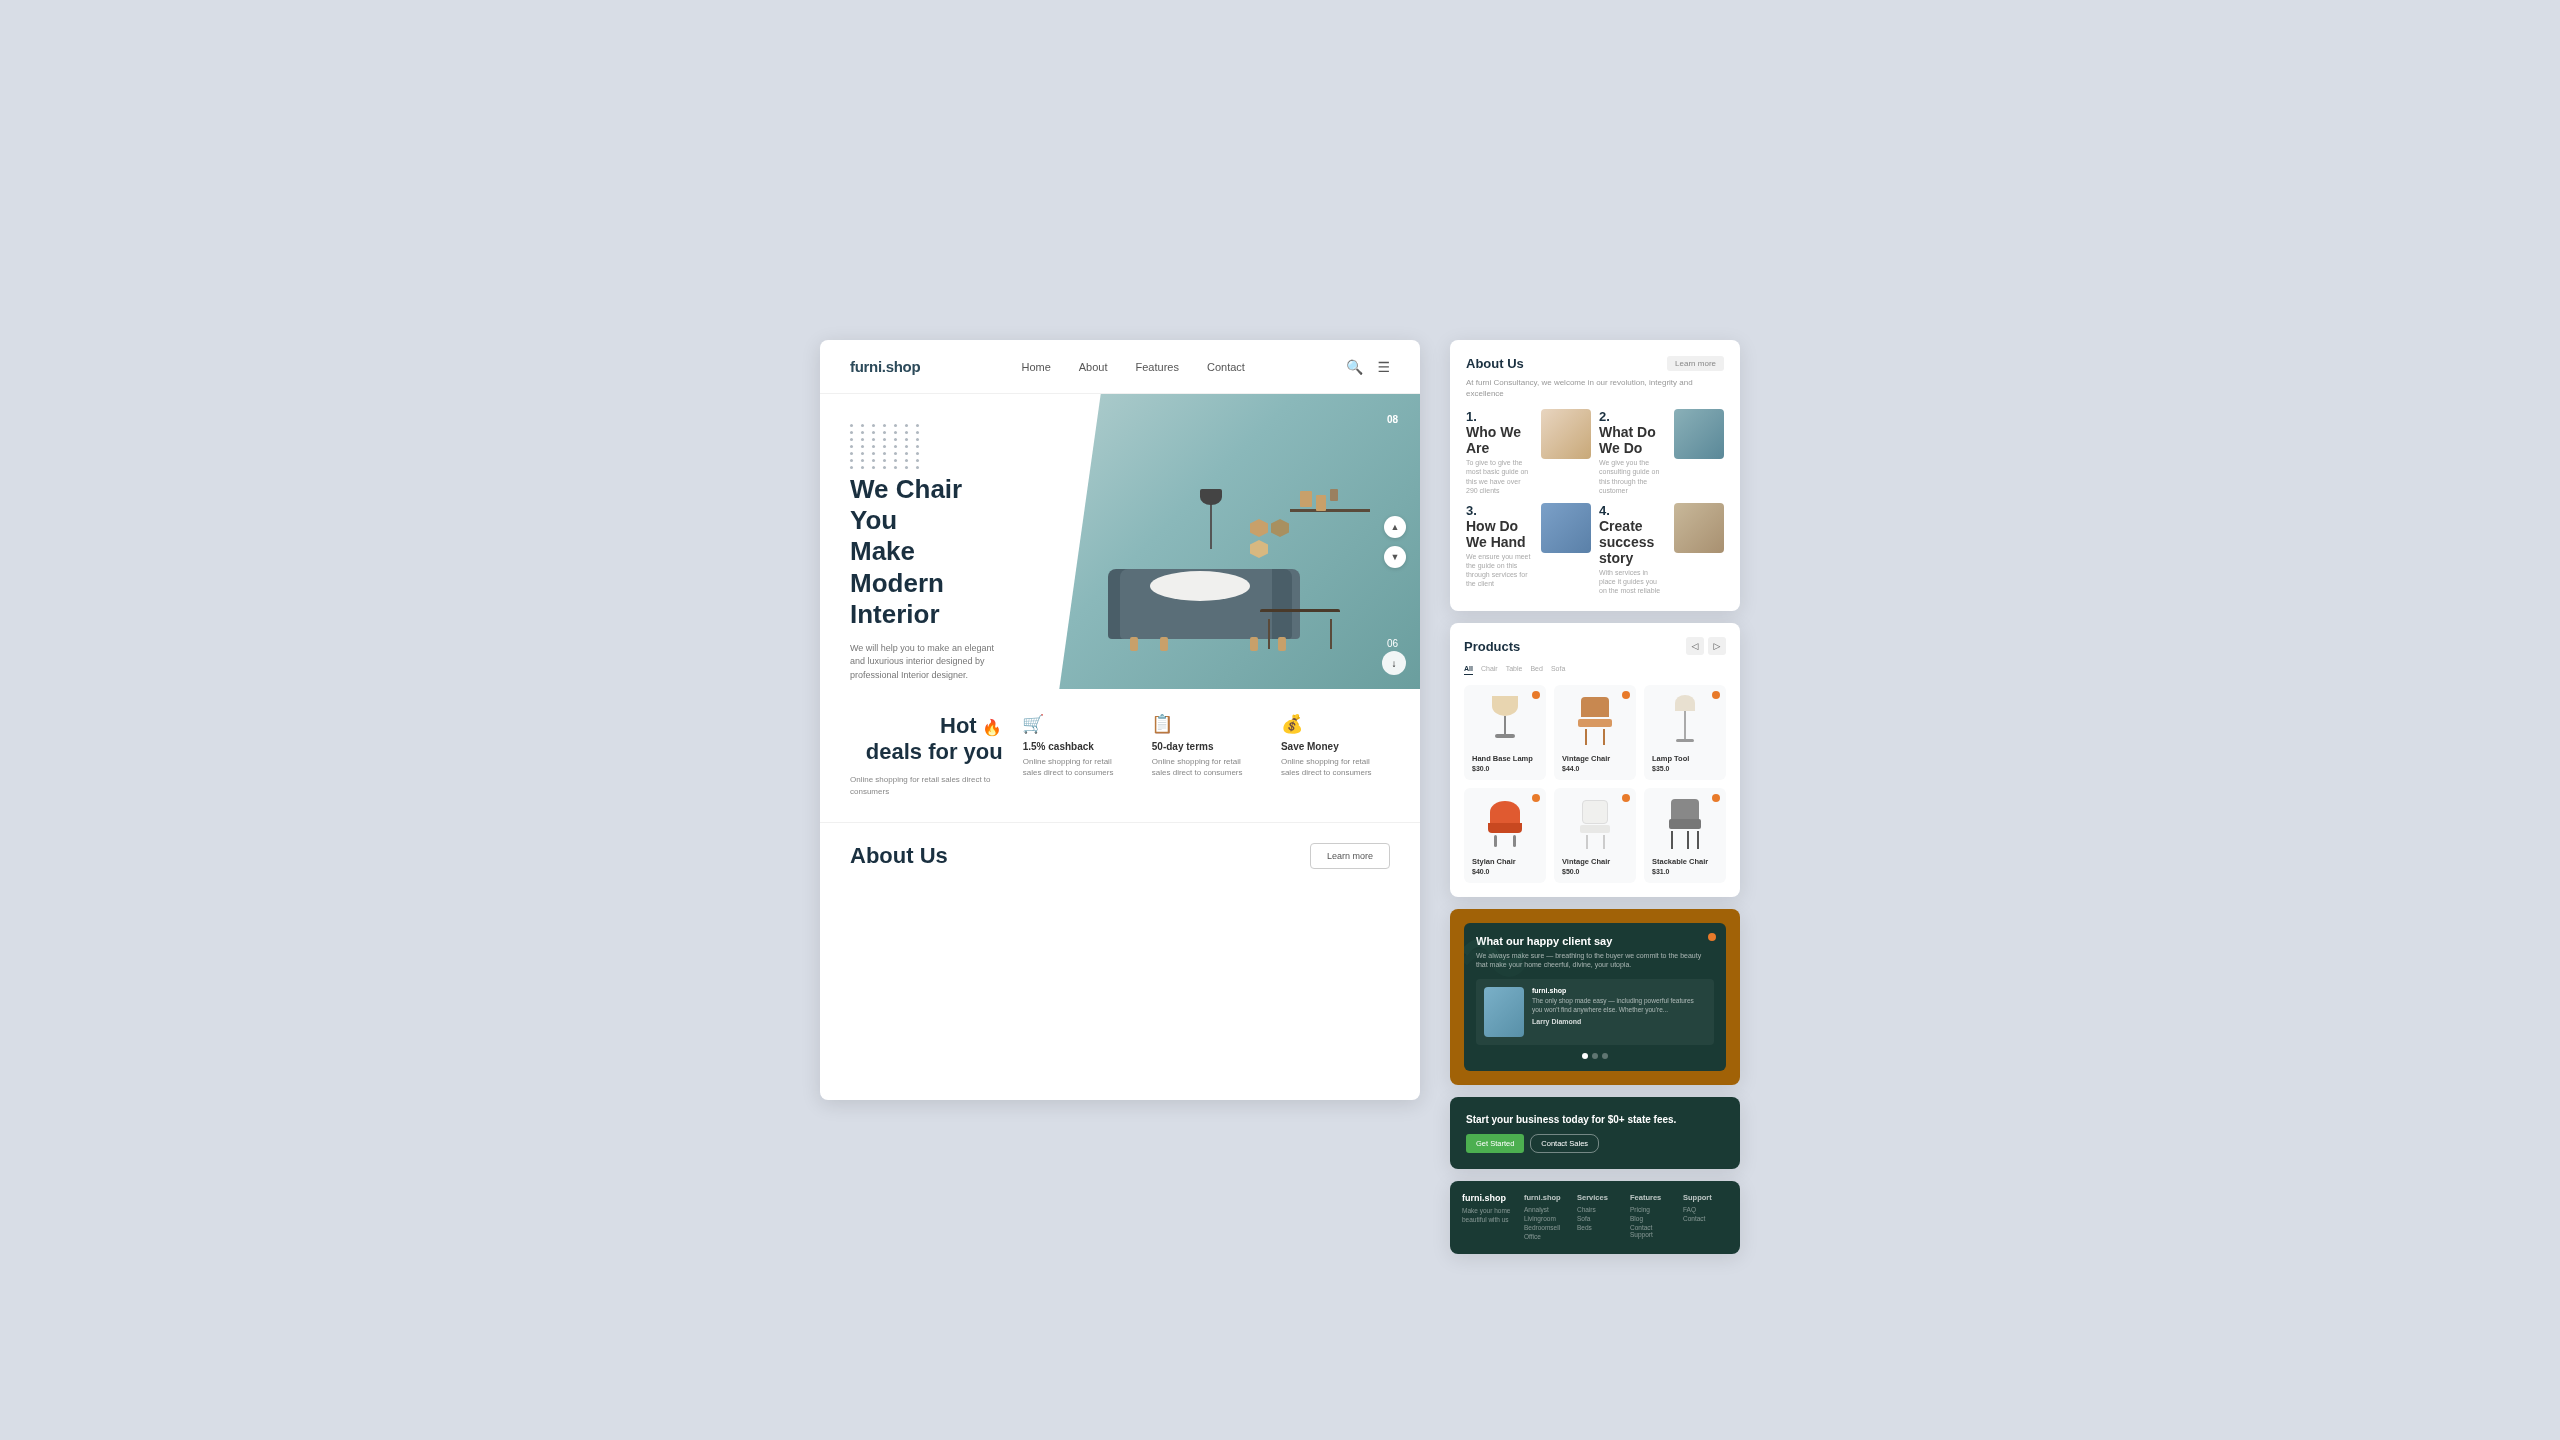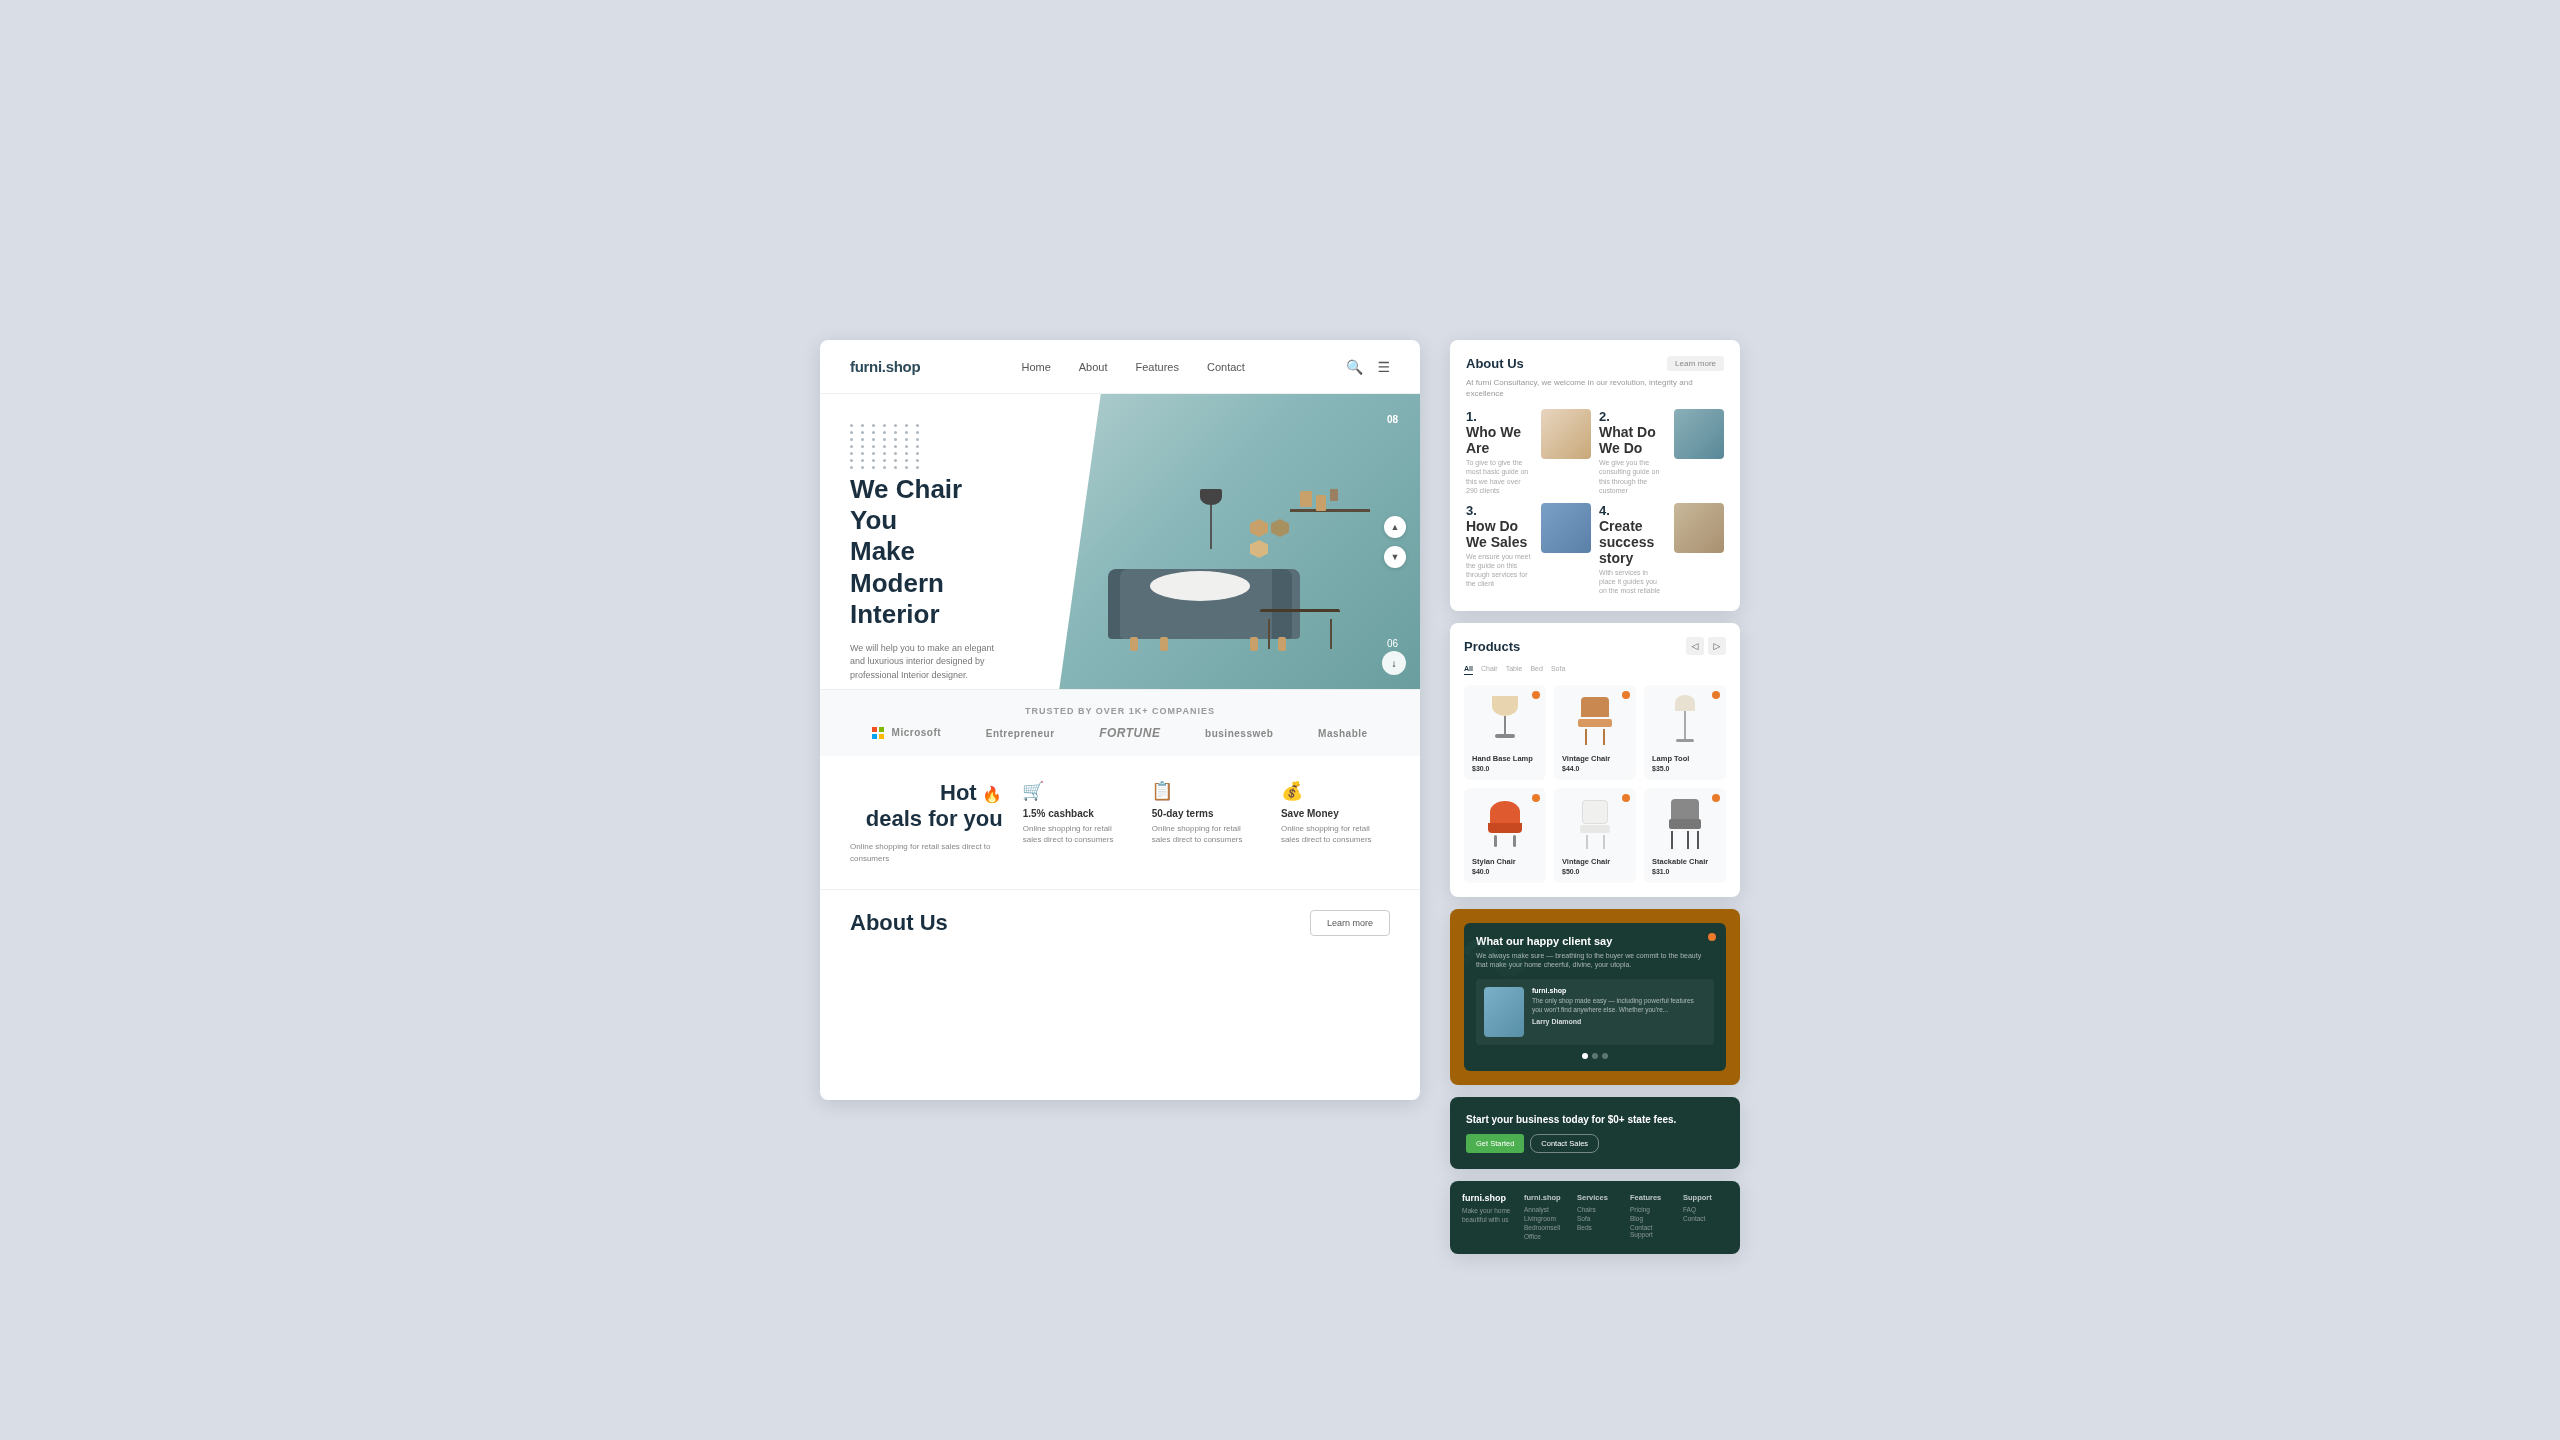--- a/index.html
+++ b/index.html
@@ -1044,38 +1044,20 @@
       <div class="hero-counter">08</div>
       <div class="hero-counter-bottom">06</div>
     </div>
     <div class="hero-nav">
       <div class="hero-nav-btn">▲</div>
       <div class="hero-nav-btn">▼</div>
     </div>
     <div class="hero-scroll-btn">↓</div>
   </div>
 
-  <div class="trusted">
-    <div class="trusted-title">TRUSTED BY OVER 1K+ COMPANIES</div>
-    <div class="trusted-logos">
-      <span class="trusted-logo">
-        <span class="ms-logo">
-          <span class="ms-sq" style="background:#f25022;"></span>
-          <span class="ms-sq" style="background:#7fba00;"></span>
-          <span class="ms-sq" style="background:#00a4ef;"></span>
-          <span class="ms-sq" style="background:#ffb900;"></span>
-        </span>
-        Microsoft
-      </span>
-      <span class="trusted-logo">Entrepreneur</span>
-      <span class="trusted-logo fortune">FORTUNE</span>
-      <span class="trusted-logo">businessweb</span>
-      <span class="trusted-logo">Mashable</span>
-    </div>
-  </div>
 
   <div class="hot-deals">
     <div class="hot-deals-grid">
       <div>
         <div class="hot-deal-main-title">
           Hot <span class="fire-icon">🔥</span><br>deals for you
         </div>
         <p class="hot-deal-subtitle">Online shopping for retail sales direct to consumers</p>
       </div>
       <div class="deal-item">
@@ -1127,21 +1109,21 @@
           <div class="about-item-title">What Do We Do</div>
           <div class="about-item-desc">We give you the consulting guide on this through the customer</div>
         </div>
         <div class="about-img-placeholder">
             <div class="about-img-chair"></div>
           </div>
       </div>
       <div class="about-item">
         <div class="about-item-content">
           <div class="about-item-num">3.</div>
-          <div class="about-item-title">How Do We Sales</div>
+          <div class="about-item-title">How Do We Hand</div>
           <div class="about-item-desc">We ensure you meet the guide on this through services for the client</div>
         </div>
         <div class="about-img-placeholder">
             <div class="about-img-blue-chair"></div>
           </div>
       </div>
       <div class="about-item">
         <div class="about-item-content">
           <div class="about-item-num">4.</div>
           <div class="about-item-title">Create success story</div>

